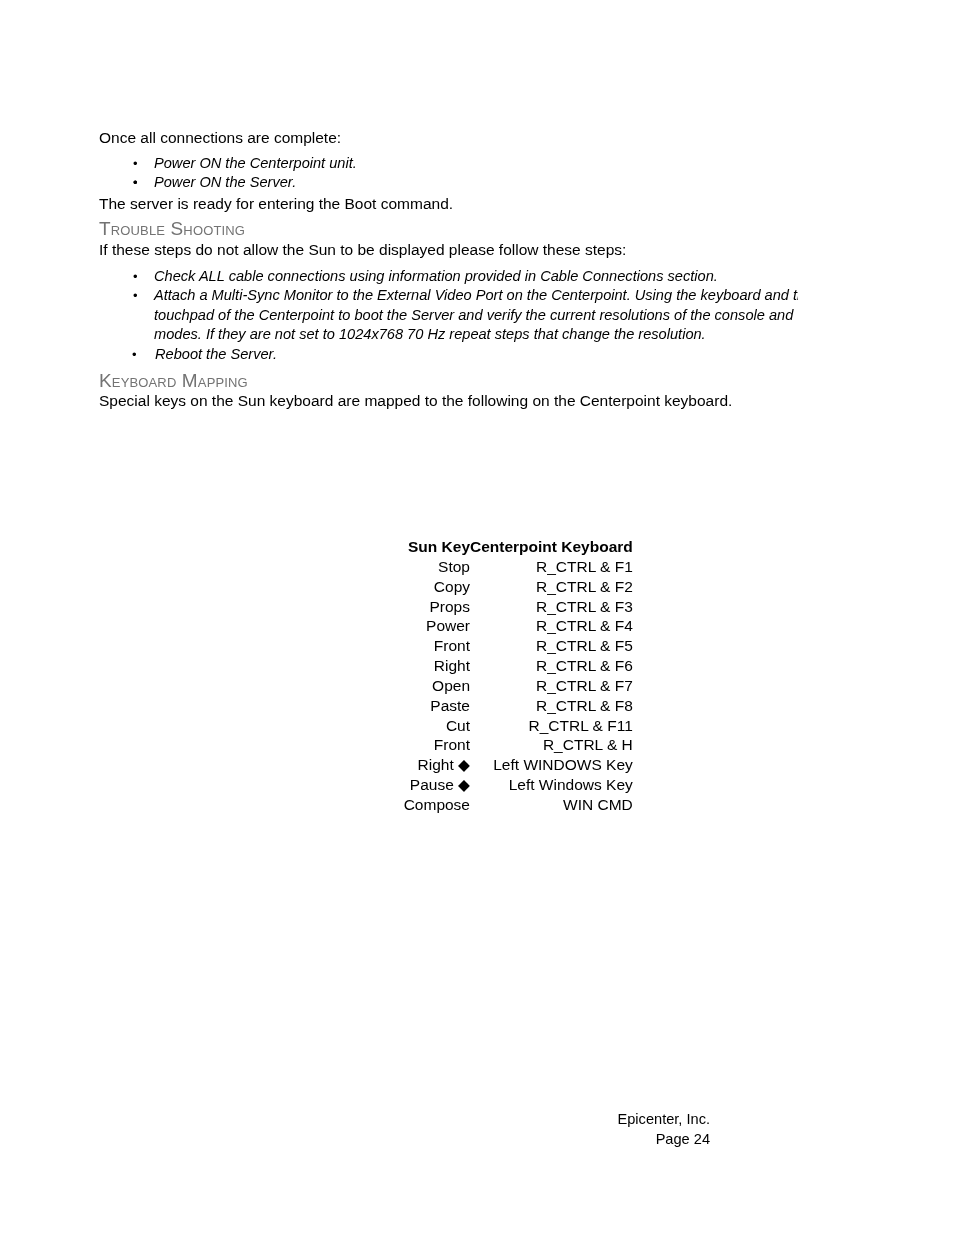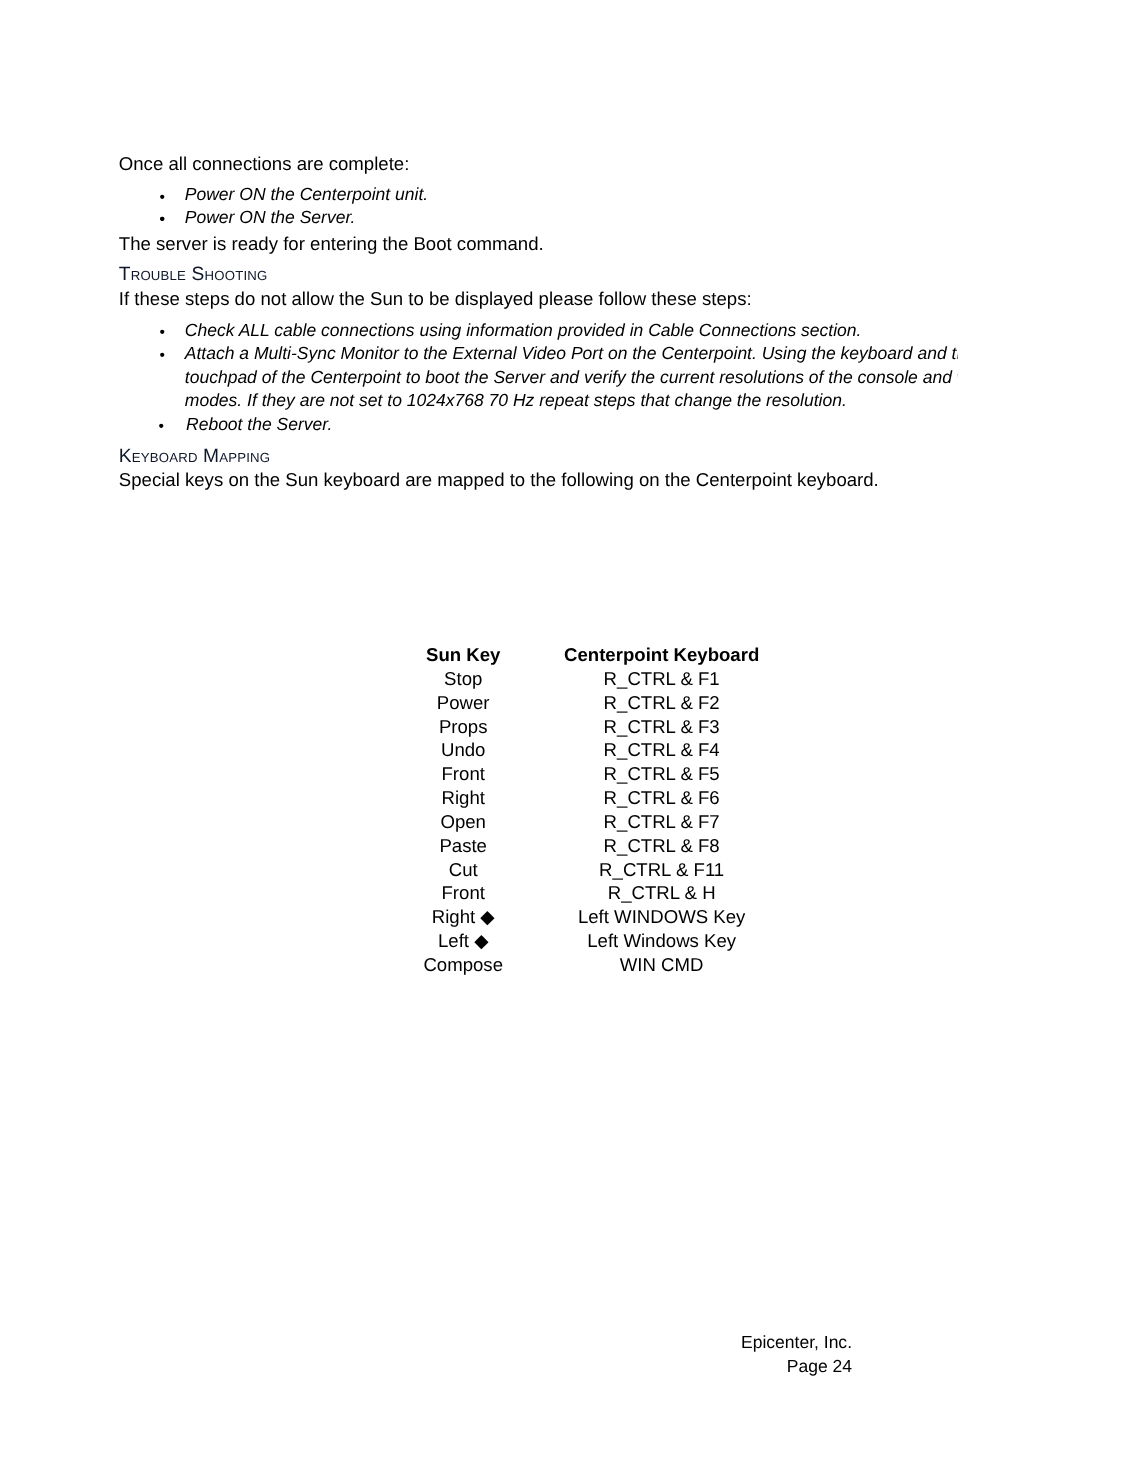--- a/index.html
+++ b/index.html
@@ -30,23 +30,23 @@
     font-size: 15.5px;
     line-height: 19.6px;
     margin: 0;
     padding: 0;
     color: #000000;
   }
   .para-tight {
     margin-top: 1px;
   }
   .section-heading {
-    font-size: 16px;
-    line-height: 19.6px;
-    color: #0f172a;
+    font-size: 19px;
+    line-height: 19.6px;
+    color: #737373;
     font-variant: small-caps;
     letter-spacing: 0.15px;
     margin: 0;
     padding: 0;
     margin-top: 6px;
   }
   .bullet-list {
     list-style: none;
     margin: 0;
     padding: 0;
@@ -84,21 +84,21 @@
   }
   .mapping-table {
     position: absolute;
     left: 302px;
     top: 537px;
     border-collapse: collapse;
   }
   .mapping-table td, .mapping-table th {
     padding: 0;
     margin: 2px;
-    text-align: center;
+    text-align: right;
     font-size: 15.5px;
     line-height: 19.85px;
     font-weight: normal;
     vertical-align: top;
     white-space: nowrap;
   }
   .mapping-table th {
     font-weight: bold;
   }
   .col-sun {
@@ -174,29 +174,29 @@
         <th class="col-sun">Sun Key</th>
         <th>Centerpoint Keyboard</th>
       </tr>
     </thead>
     <tbody>
       <tr>
         <td class="col-sun">Stop</td>
         <td>R_CTRL &amp; F1</td>
       </tr>
       <tr>
-        <td class="col-sun">Power</td>
+        <td class="col-sun">Copy</td>
         <td>R_CTRL &amp; F2</td>
       </tr>
       <tr>
         <td class="col-sun">Props</td>
         <td>R_CTRL &amp; F3</td>
       </tr>
       <tr>
-        <td class="col-sun">Undo</td>
+        <td class="col-sun">Power</td>
         <td>R_CTRL &amp; F4</td>
       </tr>
       <tr>
         <td class="col-sun">Front</td>
         <td>R_CTRL &amp; F5</td>
       </tr>
       <tr>
         <td class="col-sun">Right</td>
         <td>R_CTRL &amp; F6</td>
       </tr>
@@ -214,21 +214,21 @@
       </tr>
       <tr>
         <td class="col-sun">Front</td>
         <td>R_CTRL &amp; H</td>
       </tr>
       <tr>
         <td class="col-sun">Right ◆</td>
         <td>Left WINDOWS Key</td>
       </tr>
       <tr>
-        <td class="col-sun">Left ◆</td>
+        <td class="col-sun">Pause ◆</td>
         <td>Left Windows Key</td>
       </tr>
       <tr>
         <td class="col-sun">Compose</td>
         <td>WIN CMD</td>
       </tr>
     </tbody>
   </table>
 
   <div class="footer">

